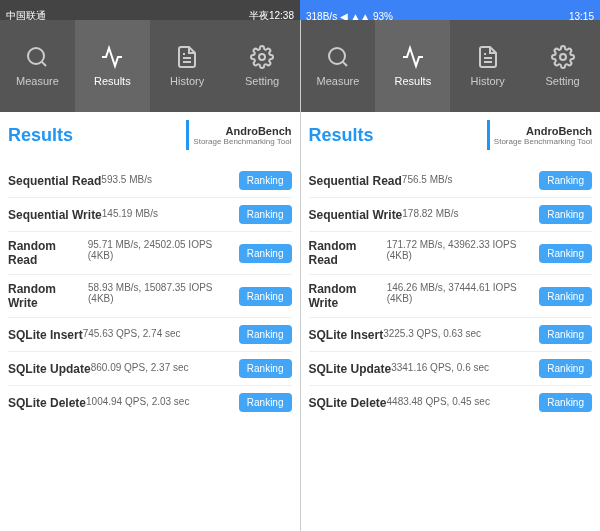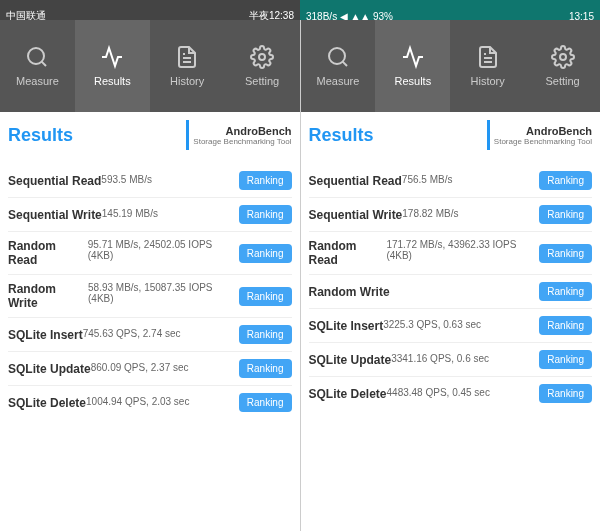--- a/index.html
+++ b/index.html
@@ -22,21 +22,21 @@
       flex: 1;
       height: 32px;
       display: flex;
       align-items: center;
       justify-content: space-between;
       padding: 0 6px;
       font-size: 10px;
       color: white;
     }
     .status-bar.left { background: #444; }
-    .status-bar.right { background: #0f766e; text-align: center; }
+    .status-bar.right { background: #3b82f6; text-align: center; }
 
     
     .main-split {
       display: flex;
       flex: 1;
       overflow: hidden;
     }
 
     .panel {
       flex: 1;
@@ -333,20 +333,21 @@
         <div class="result-row">
           <div class="result-info">
             <div class="result-name">Random Read</div>
             <div class="result-value">171.72 MB/s, 43962.33 IOPS (4KB)</div>
           </div>
           <button class="ranking-btn">Ranking</button>
         </div>
         <div class="result-row">
           <div class="result-info">
             <div class="result-name">Random Write</div>
+            <div class="result-value">146.26 MB/s, 37444.61 IOPS (4KB)</div>
           </div>
           <button class="ranking-btn">Ranking</button>
         </div>
         <div class="result-row">
           <div class="result-info">
             <div class="result-name">SQLite Insert</div>
             <div class="result-value">3225.3 QPS, 0.63 sec</div>
           </div>
           <button class="ranking-btn">Ranking</button>
         </div>

